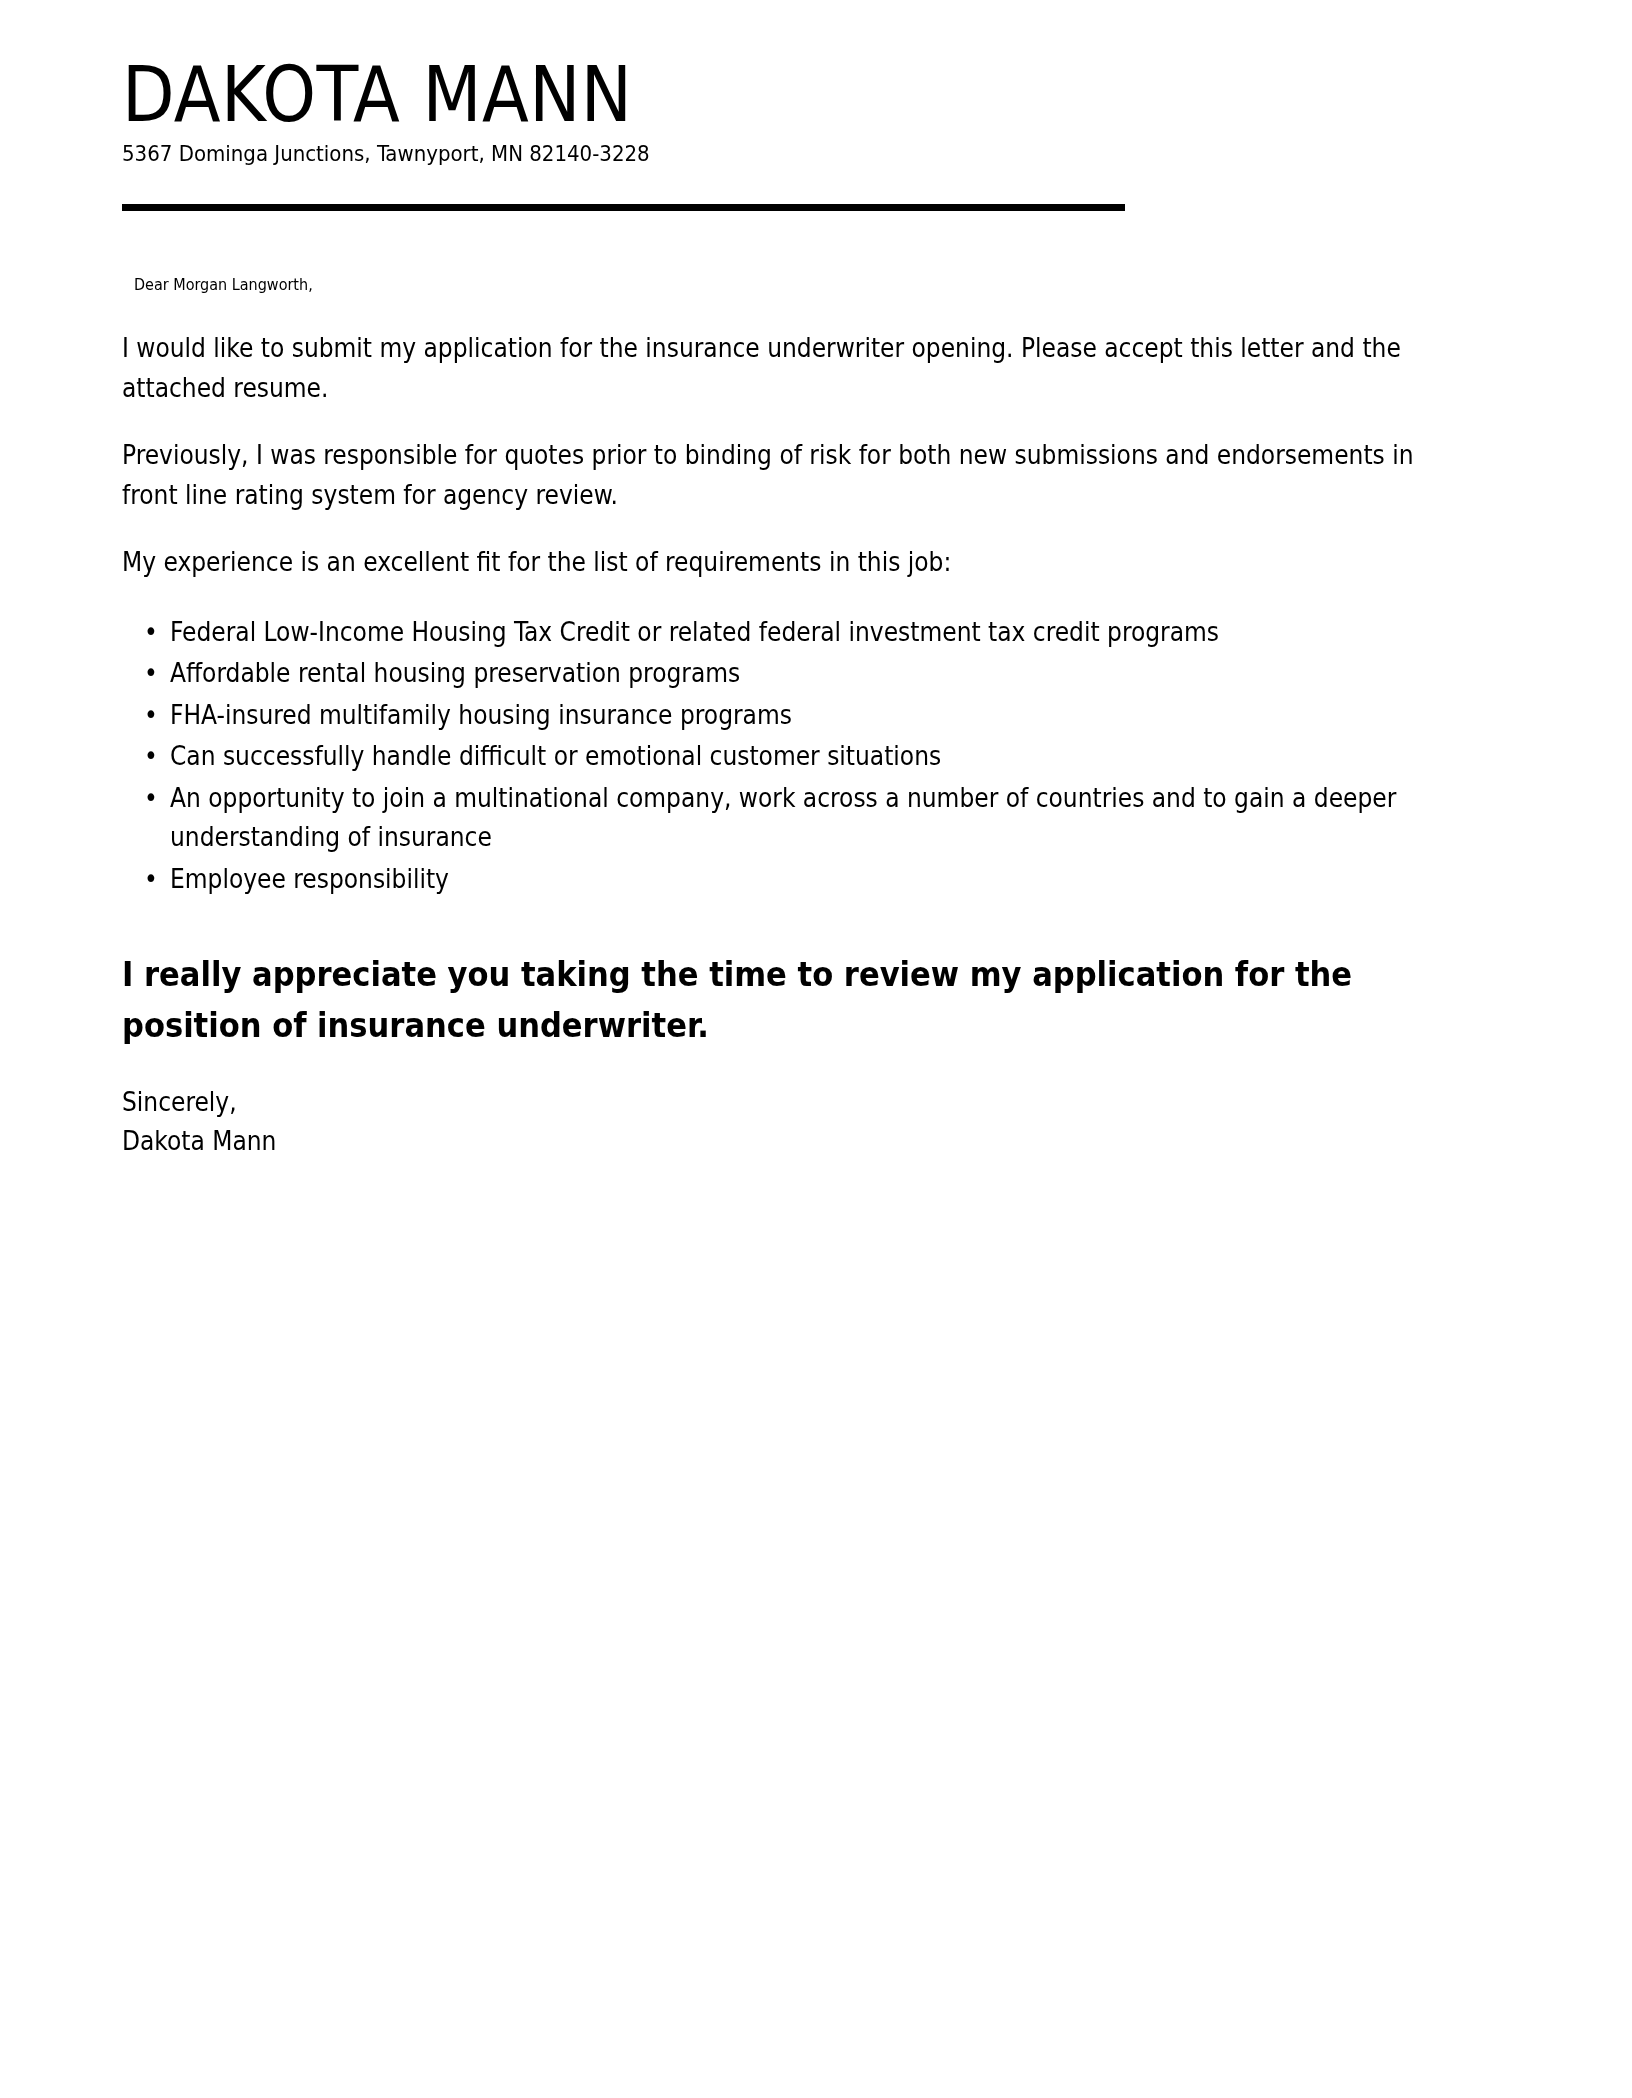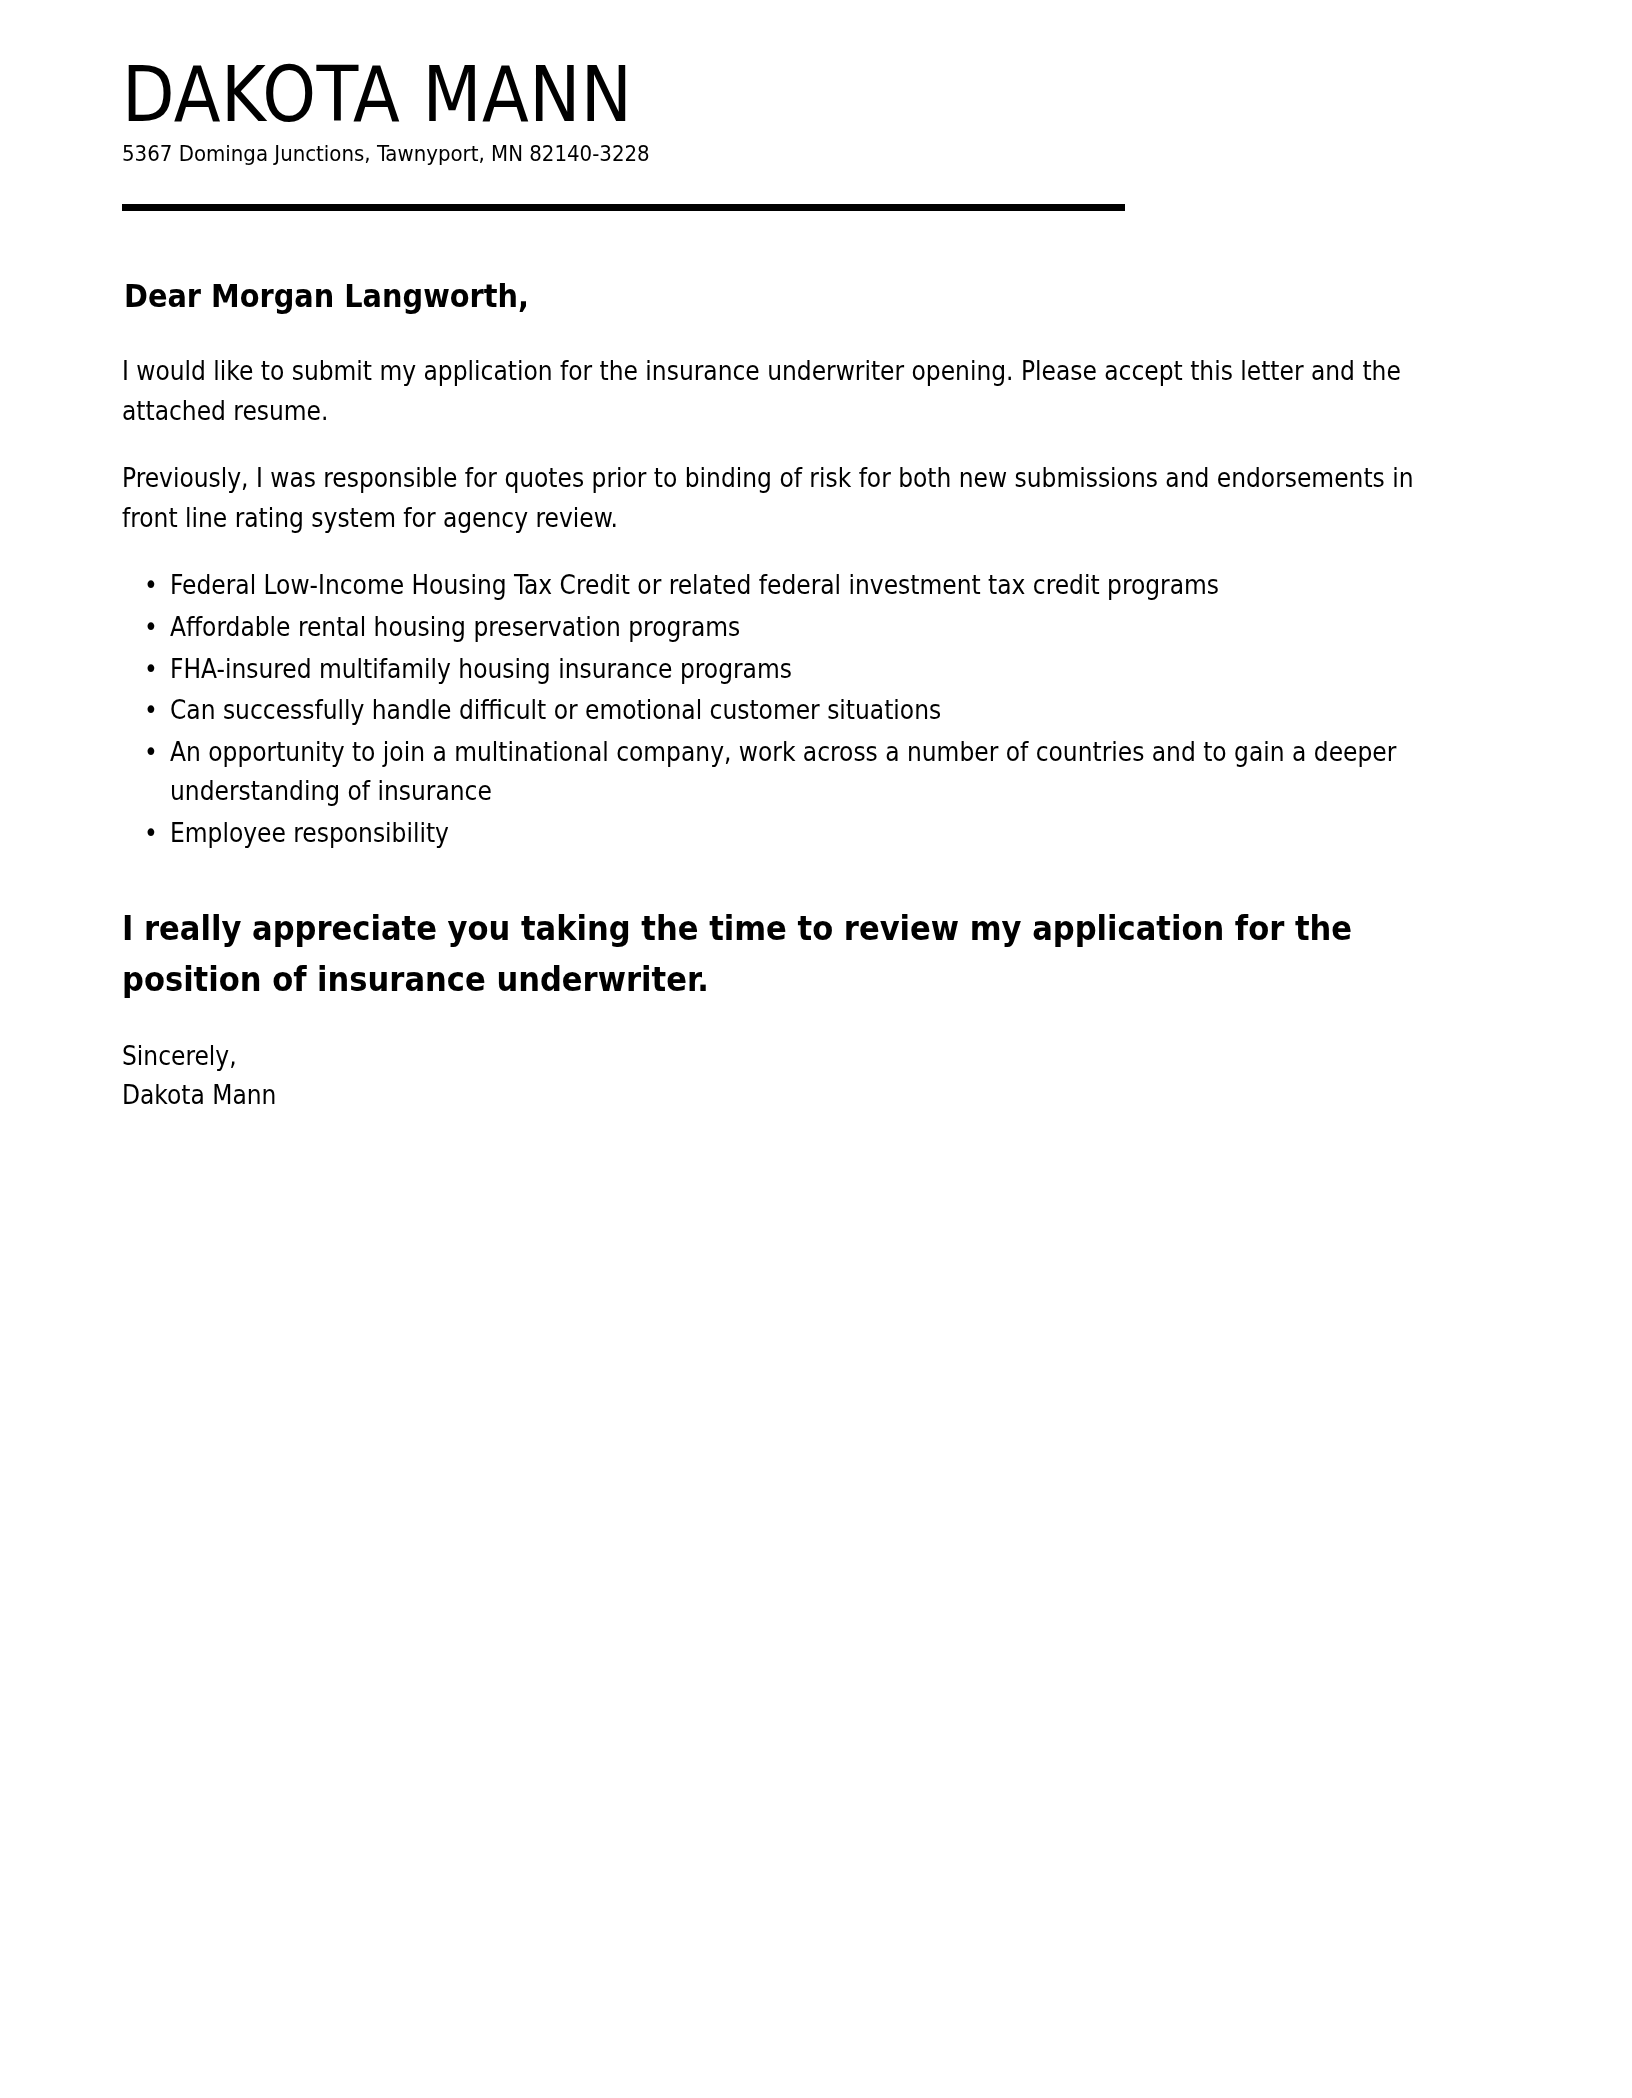--- a/index.html
+++ b/index.html
@@ -59,24 +59,24 @@
     background: #000000;
   }
 
   
   .body {
     margin-top: 62px;
     padding-left: 0;
     padding-right: 10px;
   }
   .greeting {
-    font-size: 32px;
+    font-size: 16px;
     line-height: 1.45;
-    font-weight: 700;
-    margin: 0 0 33px 2px;
+    font-weight: 400;
+    margin: 0 0 33px 12px;
   }
   .para {
     font-size: 26px;
     line-height: 1.52;
     font-weight: 400;
     margin: 0 0 28px 0;
     max-width: 1340px;
   }
   .para.tight {
     margin-bottom: 30px;
@@ -133,20 +133,21 @@
     </div>
 
     <div class="body">
 
       <p class="greeting">Dear Morgan Langworth,</p>
 
       <p class="para">I would like to submit my application for the insurance underwriter opening. Please accept this letter and the attached resume.</p>
 
       <p class="para">Previously, I was responsible for quotes prior to binding of risk for both new submissions and endorsements in front line rating system for agency review.</p>
 
+      <p class="para tight">My experience is an excellent fit for the list of requirements in this job:</p>
 
       <ul class="requirements">
         <li>Federal Low-Income Housing Tax Credit or related federal investment tax credit programs</li>
         <li>Affordable rental housing preservation programs</li>
         <li>FHA-insured multifamily housing insurance programs</li>
         <li>Can successfully handle difficult or emotional customer situations</li>
         <li>An opportunity to join a multinational company, work across a number of countries and to gain a deeper understanding of insurance</li>
         <li>Employee responsibility</li>
       </ul>
 

